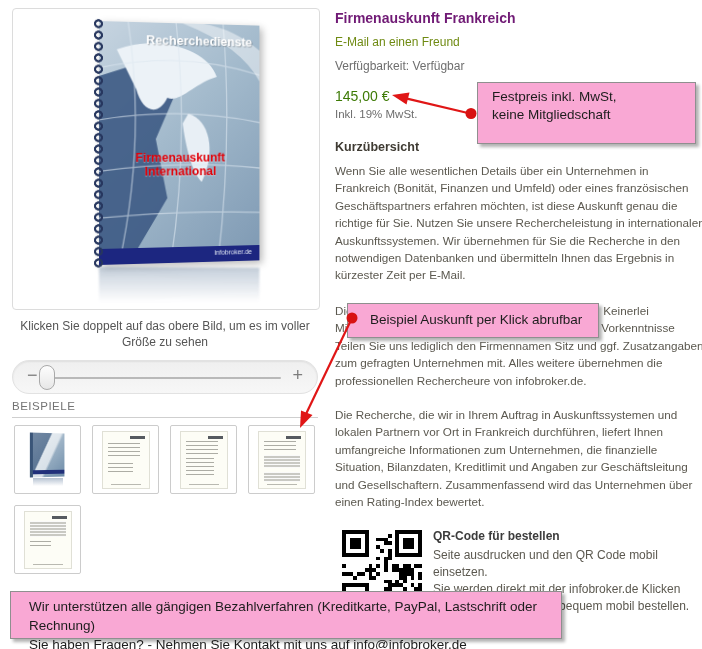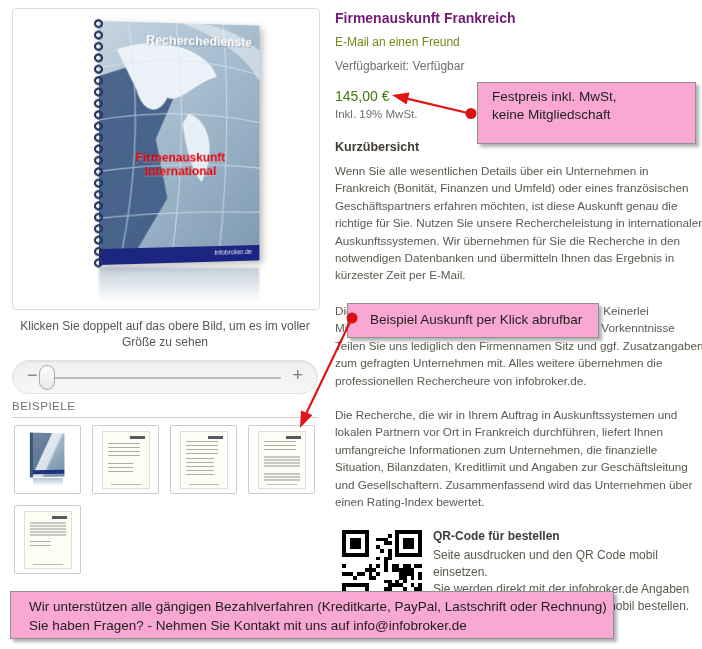--- a/index.html
+++ b/index.html
@@ -76,21 +76,21 @@
 
   .qr-code{position:absolute;left:342px;top:530px;width:80px;height:80px;background:#fff;}
   .qr-text{position:absolute;left:433px;top:528px;width:266px;font-size:12px;line-height:17px;color:#5b584f;}
   .qr-heading{font-weight:bold;color:#3c3c3c;font-size:12px;margin-bottom:2px;}
 
   
   .note{position:absolute;background:#f9a8d4;border:1px solid #8f8f8f;
     box-shadow:3px 3px 3px rgba(0,0,0,.30);color:#1d1d1d;font-size:13.5px;z-index:30;box-sizing:border-box;}
   .note-price{left:477px;top:82px;width:219px;height:62px;padding:5px 0 0 14px;line-height:18px;}
   .note-example{left:347px;top:303px;width:252px;height:35px;padding:8px 0 0 22px;}
-  .note-banner{left:10px;top:591px;width:604px;height:48px;padding:5px 0 0 18px;line-height:19px;z-index:40;font-size:13.5px;}
+  .note-banner{left:10px;top:591px;width:552px;height:48px;padding:5px 0 0 18px;line-height:19px;z-index:40;font-size:13.5px;}
 
   .arrow-layer{position:absolute;inset:0;z-index:35;pointer-events:none;}
 </style>
 </head>
 <body>
 
 <div id="page">
 
   <div class="image-box">
     <div class="book-wrap">
@@ -295,21 +295,21 @@
       <rect x="14" y="20" width="1" height="1" fill="#000"></rect>
       <rect x="15" y="20" width="1" height="1" fill="#000"></rect>
       <rect x="16" y="20" width="1" height="1" fill="#000"></rect>
       <rect x="17" y="20" width="1" height="1" fill="#000"></rect>
       <rect x="19" y="20" width="1" height="1" fill="#000"></rect>
       <rect x="20" y="20" width="1" height="1" fill="#000"></rect>
     </svg>
   <div class="qr-text">
     <div class="qr-heading">QR-Code für bestellen</div>
     <div>Seite ausdrucken und den QR Code mobil einsetzen.</div>
-    <div>Sie werden direkt mit der infobroker.de Angaben</div>
+    <div>Sie werden direkt mit der infobroker.de Klicken</div>
     <div>verbunden und können bequem mobil bestellen.</div>
   </div>
 
   <div class="note note-price">
     <div>Festpreis inkl. MwSt,</div>
     <div>keine Mitgliedschaft</div>
   </div>
   <div class="note note-example">Beispiel Auskunft per Klick abrufbar</div>
   <div class="note note-banner">
     <div>Wir unterstützen alle gängigen Bezahlverfahren (Kreditkarte, PayPal, Lastschrift oder Rechnung)</div>

